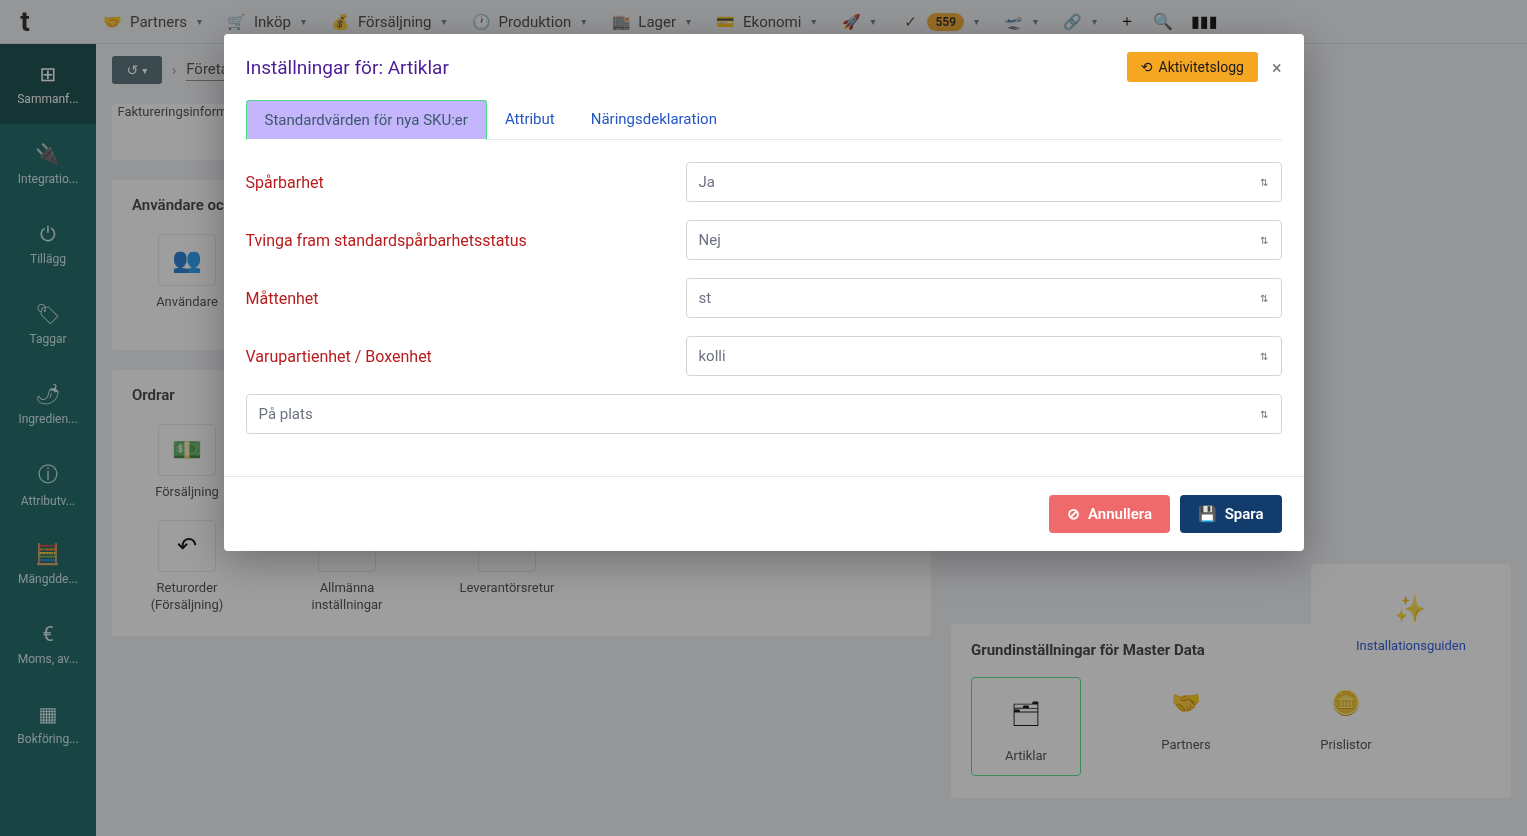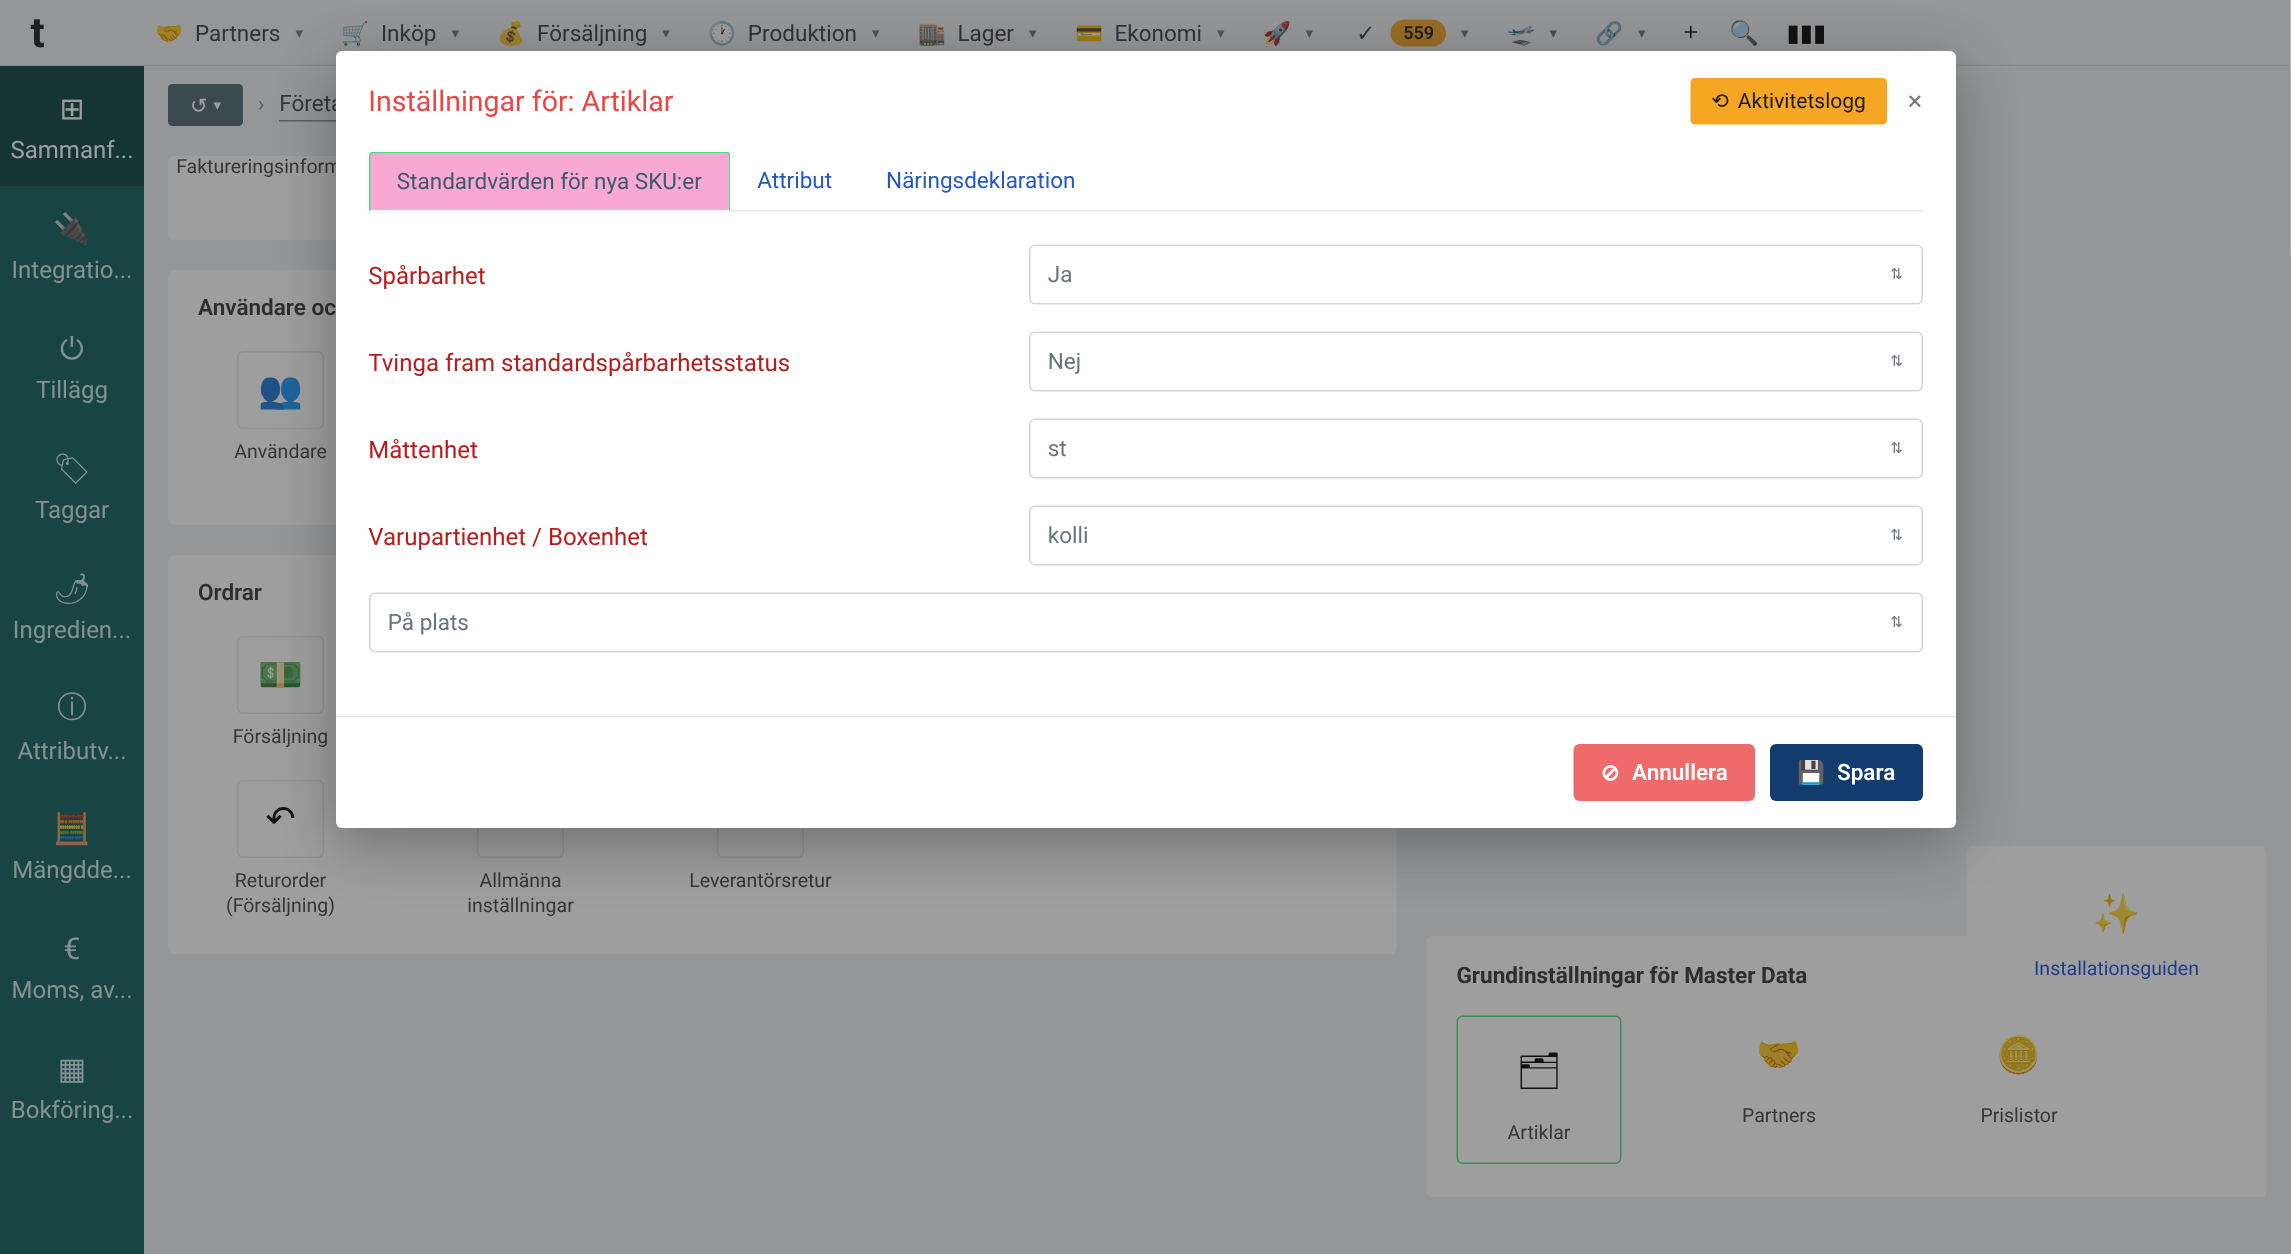--- a/index.html
+++ b/index.html
@@ -12,21 +12,21 @@
 .nav-item .nav-icon { width: 18px; height: 18px; display: inline-flex; align-items: center; justify-content: center; }
 .nav-item .chevron { font-size: 10px; color: #6b7280; margin-left: 2px; }
 .badge { background: #f5a623; color: #1a1a1a; font-size: 12px; font-weight: 600; padding: 2px 8px; border-radius: 10px; }
 .nav-icon-only { padding: 6px; cursor: pointer; display: flex; align-items: center; }
 
 
 .sidebar { position: absolute; left: 0; top: 44px; width: 96px; height: calc(100% - 44px); background: #0b5c5c; }
 .sidebar-item { display: flex; flex-direction: column; align-items: center; justify-content: center; color: #d1e6e6; font-size: 12px; padding: 12px 4px; cursor: pointer; text-align: center; gap: 6px; height: 80px; }
 .sidebar-item.active { background: #063e3e; color: #fff; }
 .sidebar-item .icon { font-size: 20px; }
-.sidebar-item .lbl { font-size: 16px; overflow: hidden; text-overflow: ellipsis; width: 100%; white-space: nowrap; }
+.sidebar-item .lbl { font-size: 12px; overflow: hidden; text-overflow: ellipsis; width: 100%; white-space: nowrap; }
 
 
 .main { position: absolute; left: 96px; top: 44px; right: 0; bottom: 0; padding: 12px 16px; overflow: hidden; }
 .breadcrumb { display: flex; align-items: center; gap: 10px; margin-bottom: 20px; }
 .back-btn { background: #4a6670; color: #fff; width: 50px; height: 28px; border-radius: 3px; display: flex; align-items: center; justify-content: center; font-size: 14px; gap: 4px; }
 .breadcrumb .sep { color: #888; font-size: 14px; }
 .breadcrumb .crumb { color: #444; font-size: 15px; border-bottom: 1px solid #888; padding-bottom: 2px; }
 
 
 .tile-group { background: #fff; border-radius: 4px; padding: 16px 20px 22px; margin-bottom: 20px; }
@@ -46,29 +46,29 @@
 .section-card h3 { font-size: 15px; font-weight: 700; color: #333; }
 
 .main-row { display: flex; gap: 20px; }
 .main-left { flex: 1; }
 .main-mid { width: 560px; }
 
 
 .overlay { position: absolute; inset: 0; background: rgba(40,40,40,0.45); display: flex; align-items: flex-start; justify-content: center; padding-top: 34px; }
 .modal { width: 1080px; background: #fff; border-radius: 4px; box-shadow: 0 10px 40px rgba(0,0,0,0.3); }
 .modal-header { display: flex; justify-content: space-between; align-items: center; padding: 18px 22px; }
-.modal-header h2 { font-size: 19px; font-weight: 400; color: #ef4444; }
+.modal-header h2 { font-size: 19px; font-weight: 400; color: #4c1d95; }
 .modal-header .right { display: flex; align-items: center; gap: 14px; }
 .activity-btn { background: #f5a623; color: #1a1a1a; font-size: 14px; padding: 7px 14px; border-radius: 3px; cursor: pointer; display: flex; align-items: center; gap: 6px; }
 .close-btn { color: #777; font-size: 18px; cursor: pointer; }
 
 .modal-body { padding: 0 22px 24px; }
 .tabs { display: flex; border-bottom: 1px solid #e5e7eb; margin-bottom: 22px; }
 .tab { padding: 10px 18px; font-size: 15px; color: #2457c5; cursor: pointer; }
-.tab.active { border: 1px solid #4ade80; border-bottom: 1px solid #fff; color: #3c5a6b; border-radius: 3px 3px 0 0; background: #f9a8d4; margin-bottom: -1px; }
+.tab.active { border: 1px solid #4ade80; border-bottom: 1px solid #fff; color: #3c5a6b; border-radius: 3px 3px 0 0; background: #c4b5fd; margin-bottom: -1px; }
 
 .form-row { display: flex; align-items: center; margin-bottom: 18px; }
 .form-row .label { width: 440px; font-size: 16px; color: #b91c1c; }
 .form-row .control { flex: 1; }
 .select { width: 100%; height: 40px; border: 1px solid #d1d5db; border-radius: 4px; padding: 0 12px; display: flex; align-items: center; justify-content: space-between; color: #6b7280; font-size: 15px; cursor: pointer; background: #fff; }
 .select .chev { font-size: 10px; }
 
 .modal-footer { border-top: 1px solid #e5e7eb; padding: 18px 22px; display: flex; justify-content: flex-end; gap: 10px; }
 .btn { padding: 10px 18px; border-radius: 4px; font-size: 15px; font-weight: 600; cursor: pointer; display: flex; align-items: center; gap: 8px; border: none; }
 .btn-cancel { background: #ef6b6b; color: #fff; }

